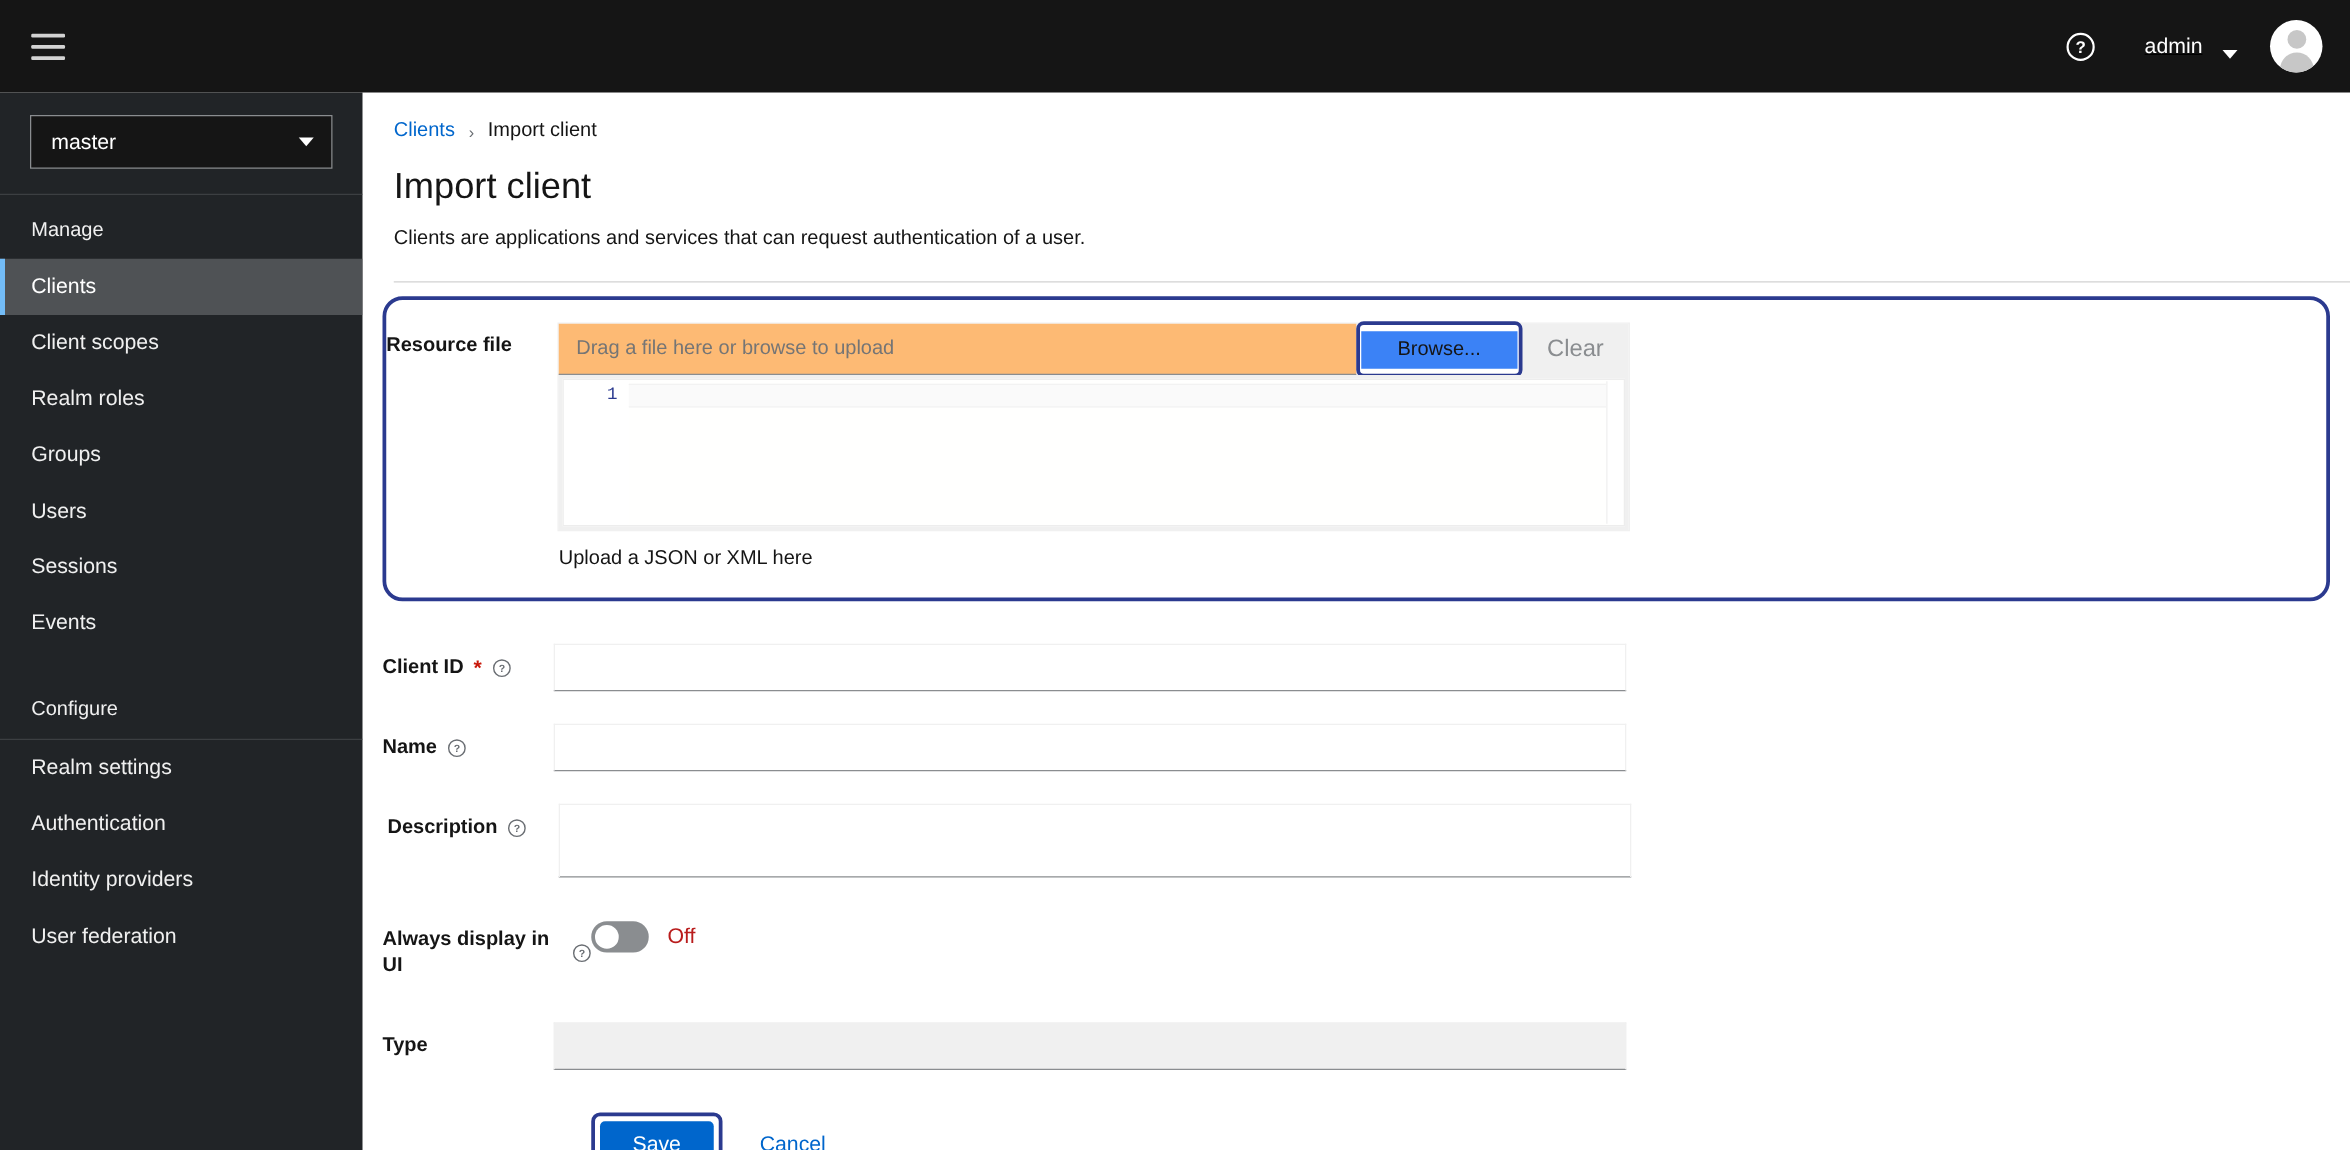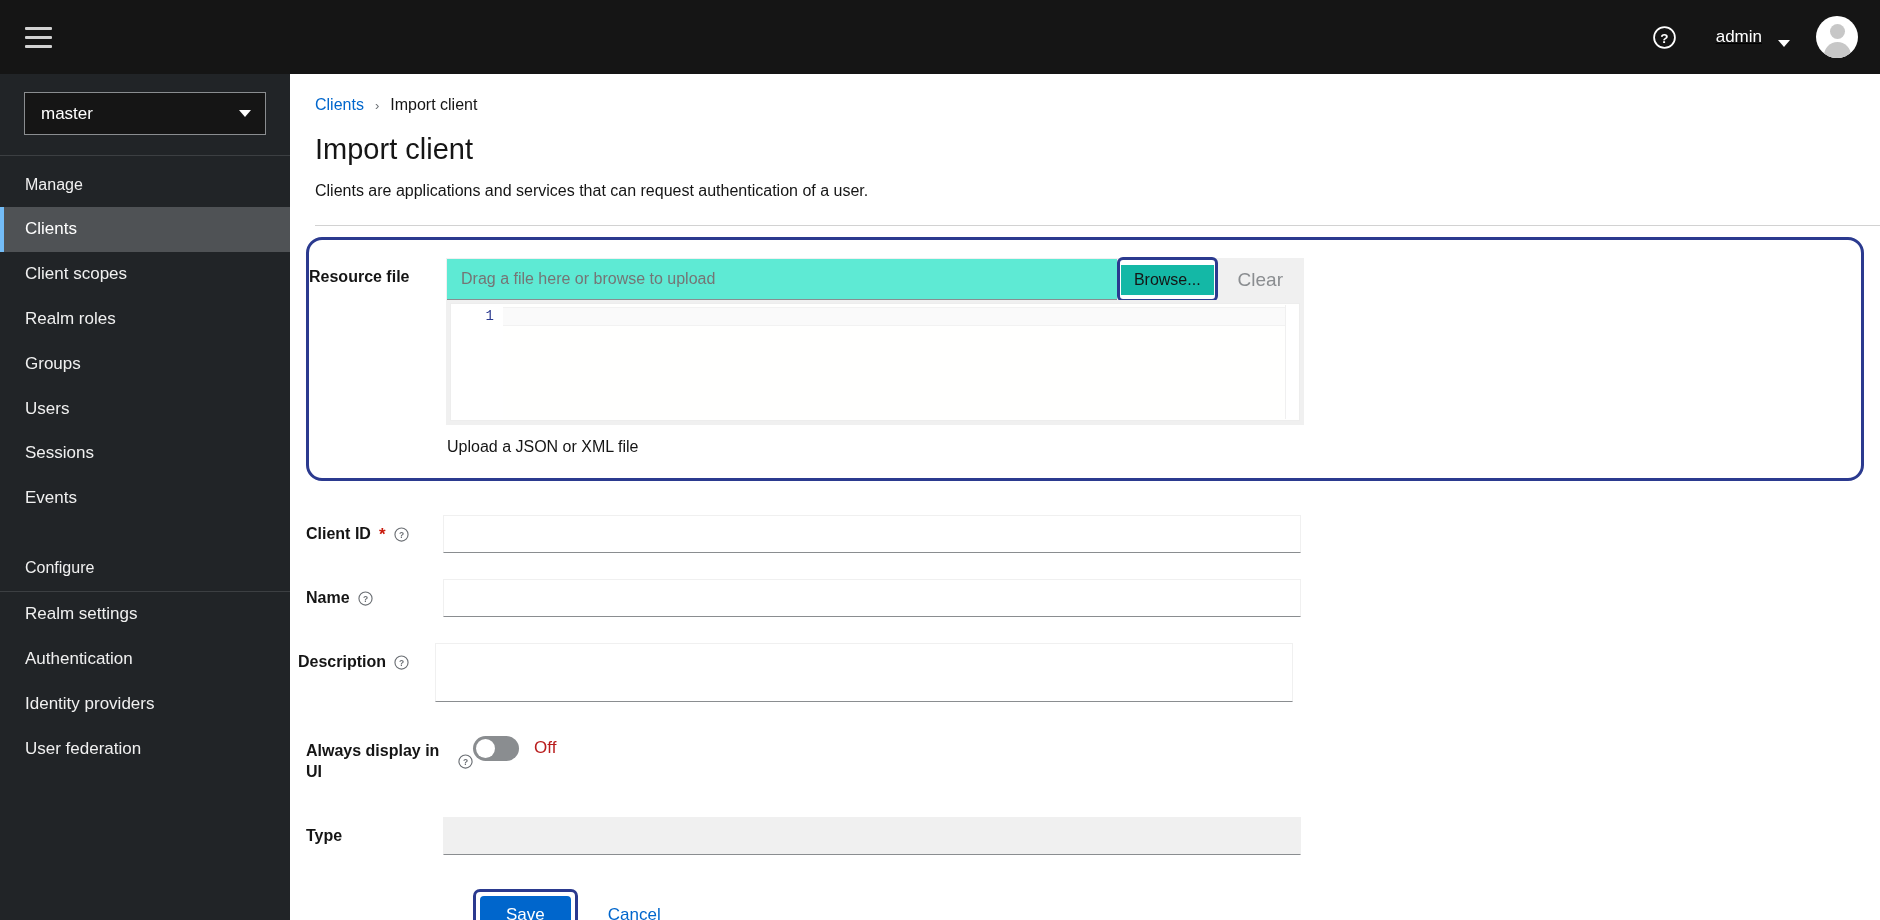--- a/index.html
+++ b/index.html
@@ -247,43 +247,43 @@
     border: 1px solid #f0f0f0;
   }
   .fileupload-top {
     display: flex;
     align-items: stretch;
     height: 41px;
     background: #f0f0f0;
   }
   .fileupload-filename {
     flex: 1;
-    background: #5eead4;
+    background: #fdba74;
     border: none;
     padding-left: 14px;
     font-size: 16px;
     color: #6a6e73;
     display: flex; align-items: center;
     border-bottom: 1px solid #8a8d90;
   }
   .browse-focus {
     border: 3px solid #2b3a8f;
     border-radius: 6px;
     padding: 1px;
     background: #fff;
     display: flex;
     align-items: center;
     margin: -2px 0;
   }
   .btn-browse {
-    background: #14b8a6;
+    background: #3b82f6;
     border: 1px solid transparent;
     color: #151515;
     font-size: 16px;
-    padding: 5px 12px;
+    padding: 5px 28px;
     cursor: pointer;
     font-family: inherit;
     white-space: nowrap;
   }
   .btn-clear {
     background: transparent;
     border: none;
     color: #8a8d90;
     font-size: 19px;
     padding: 0 20px;
@@ -557,21 +557,21 @@
                 <div class="gutter">
                   <div class="gutter-num">1</div>
                 </div>
                 <div class="code-content">
                   <div class="code-line-active"></div>
                 </div>
                 <div class="code-scrollbar"></div>
               </div>
             </div>
           </div>
-          <div class="fileupload-hint">Upload a JSON or XML file</div>
+          <div class="fileupload-hint">Upload a JSON or XML here</div>
         </div>
       </div>
     </div>
 
     <div class="rowspace-md"></div>
 
     <div class="form-row" style="padding-left:16px">
       <div class="form-label">
         <span>Client ID</span>
         <span class="req-star">*</span>
@@ -599,21 +599,21 @@
           </svg>
         </span>
       </div>
       <div class="field-col">
         <input class="txt-input" type="text" value="" style="">
       </div>
     </div>
 
     <div class="rowspace-sm"></div>
 
-    <div class="form-row" style="padding-left:8px">
+    <div class="form-row" style="padding-left:20px">
       <div class="form-label">
         <span>Description</span>
         <span class="help-icon-sm">
           <svg width="15" height="15" viewBox="0 0 16 16">
             <circle cx="8" cy="8" r="7" fill="none" stroke="#6a6e73" stroke-width="1.2"></circle>
             <text x="8" y="11.5" font-size="9" fill="#6a6e73" text-anchor="middle" font-family="Liberation Sans, sans-serif">?</text>
           </svg>
         </span>
       </div>
       <div class="field-col">

